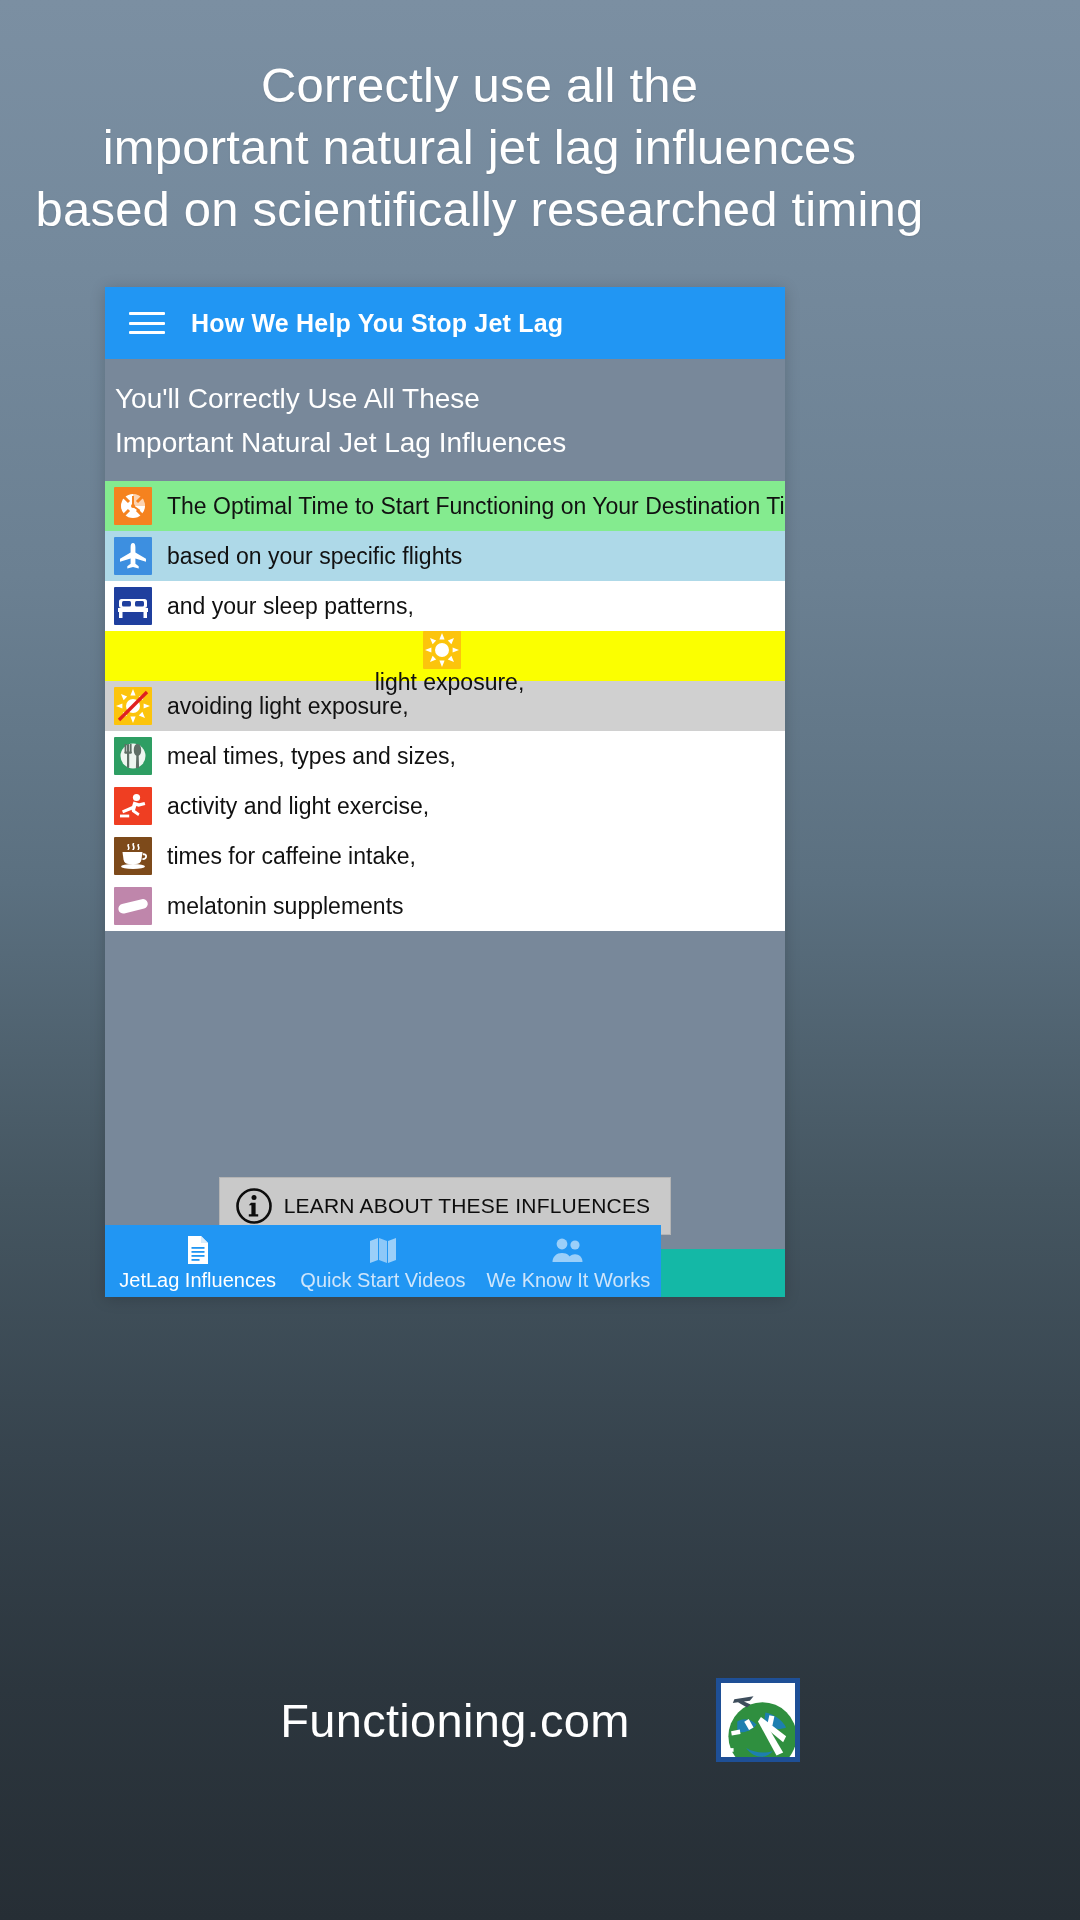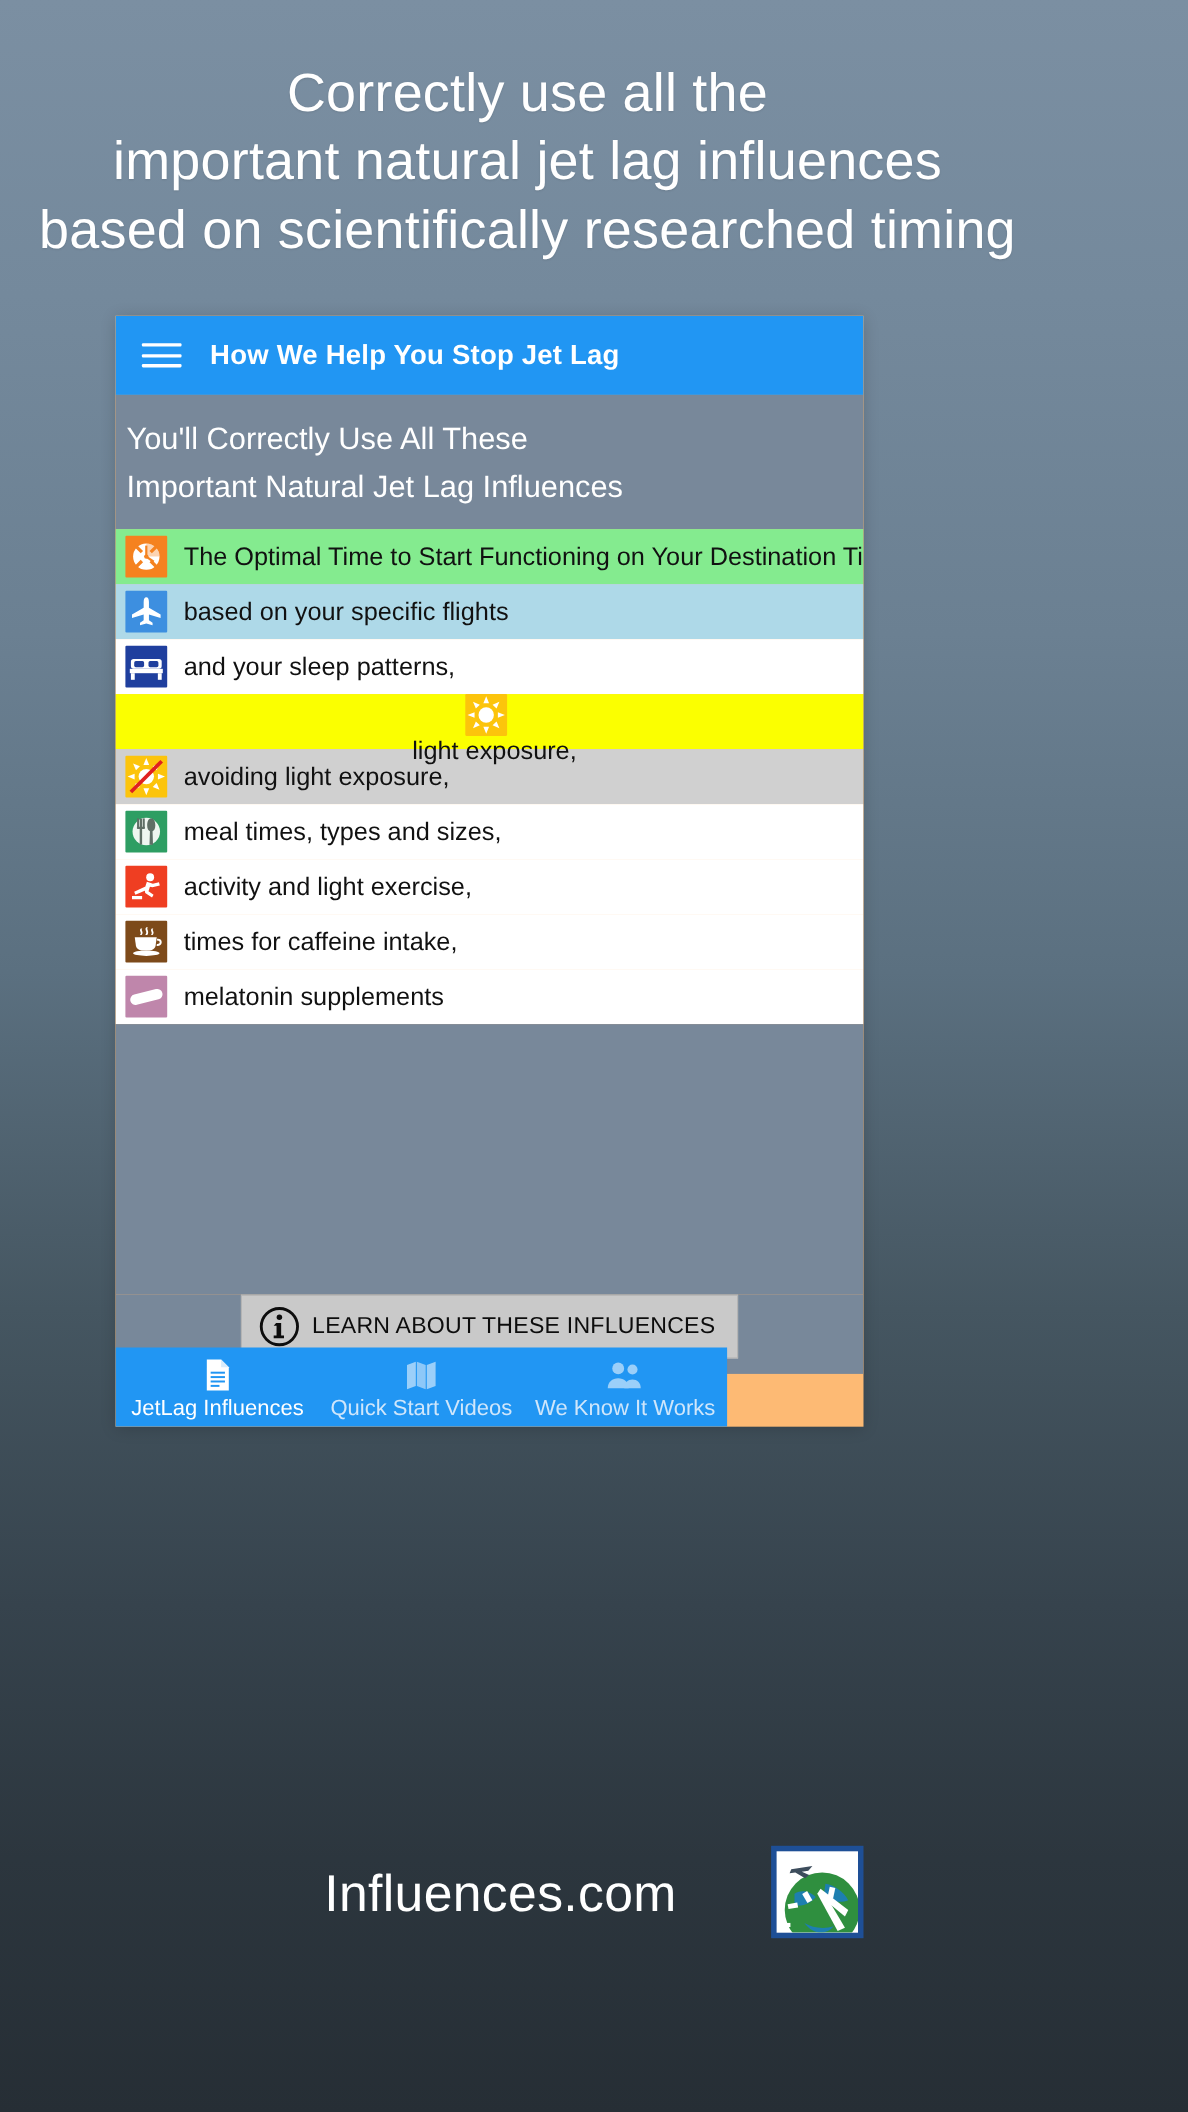--- a/index.html
+++ b/index.html
@@ -40,21 +40,21 @@
   }
   .headline .l1, .headline .l2, .headline .l3 { display: block; }
 
   
   .app-panel {
     position: absolute;
     left: 105px;
     top: 287px;
     width: 680px;
     height: 1010px;
-    background: #fdba74;
+    background: #14b8a6;
     box-shadow: 0 2px 14px rgba(0,0,0,.18);
     overflow: hidden;
   }
 
   
   .app-bar {
     height: 72px;
     background: #2196f3;
     display: flex;
     align-items: center;
@@ -447,21 +447,21 @@
           </svg>
       </div>
       <div class="nav-label">We Know It Works</div>
     </div>
 
   </div>
 
 </div>
 
 <div class="footer">
-  <div class="brand">Influences.com</div>
+  <div class="brand">Functioning.com</div>
   <div class="logo">
     <div class="logo-inner">
       <svg viewBox="0 0 100 100">
         <defs>
           <clipPath id="sq">
               <rect x="0" y="0" width="100" height="100"></rect>
             </clipPath>
         </defs>
         <g clip-path="url(#sq)">
           <circle cx="56" cy="72" r="46" fill="#2f8f3f"></circle>

